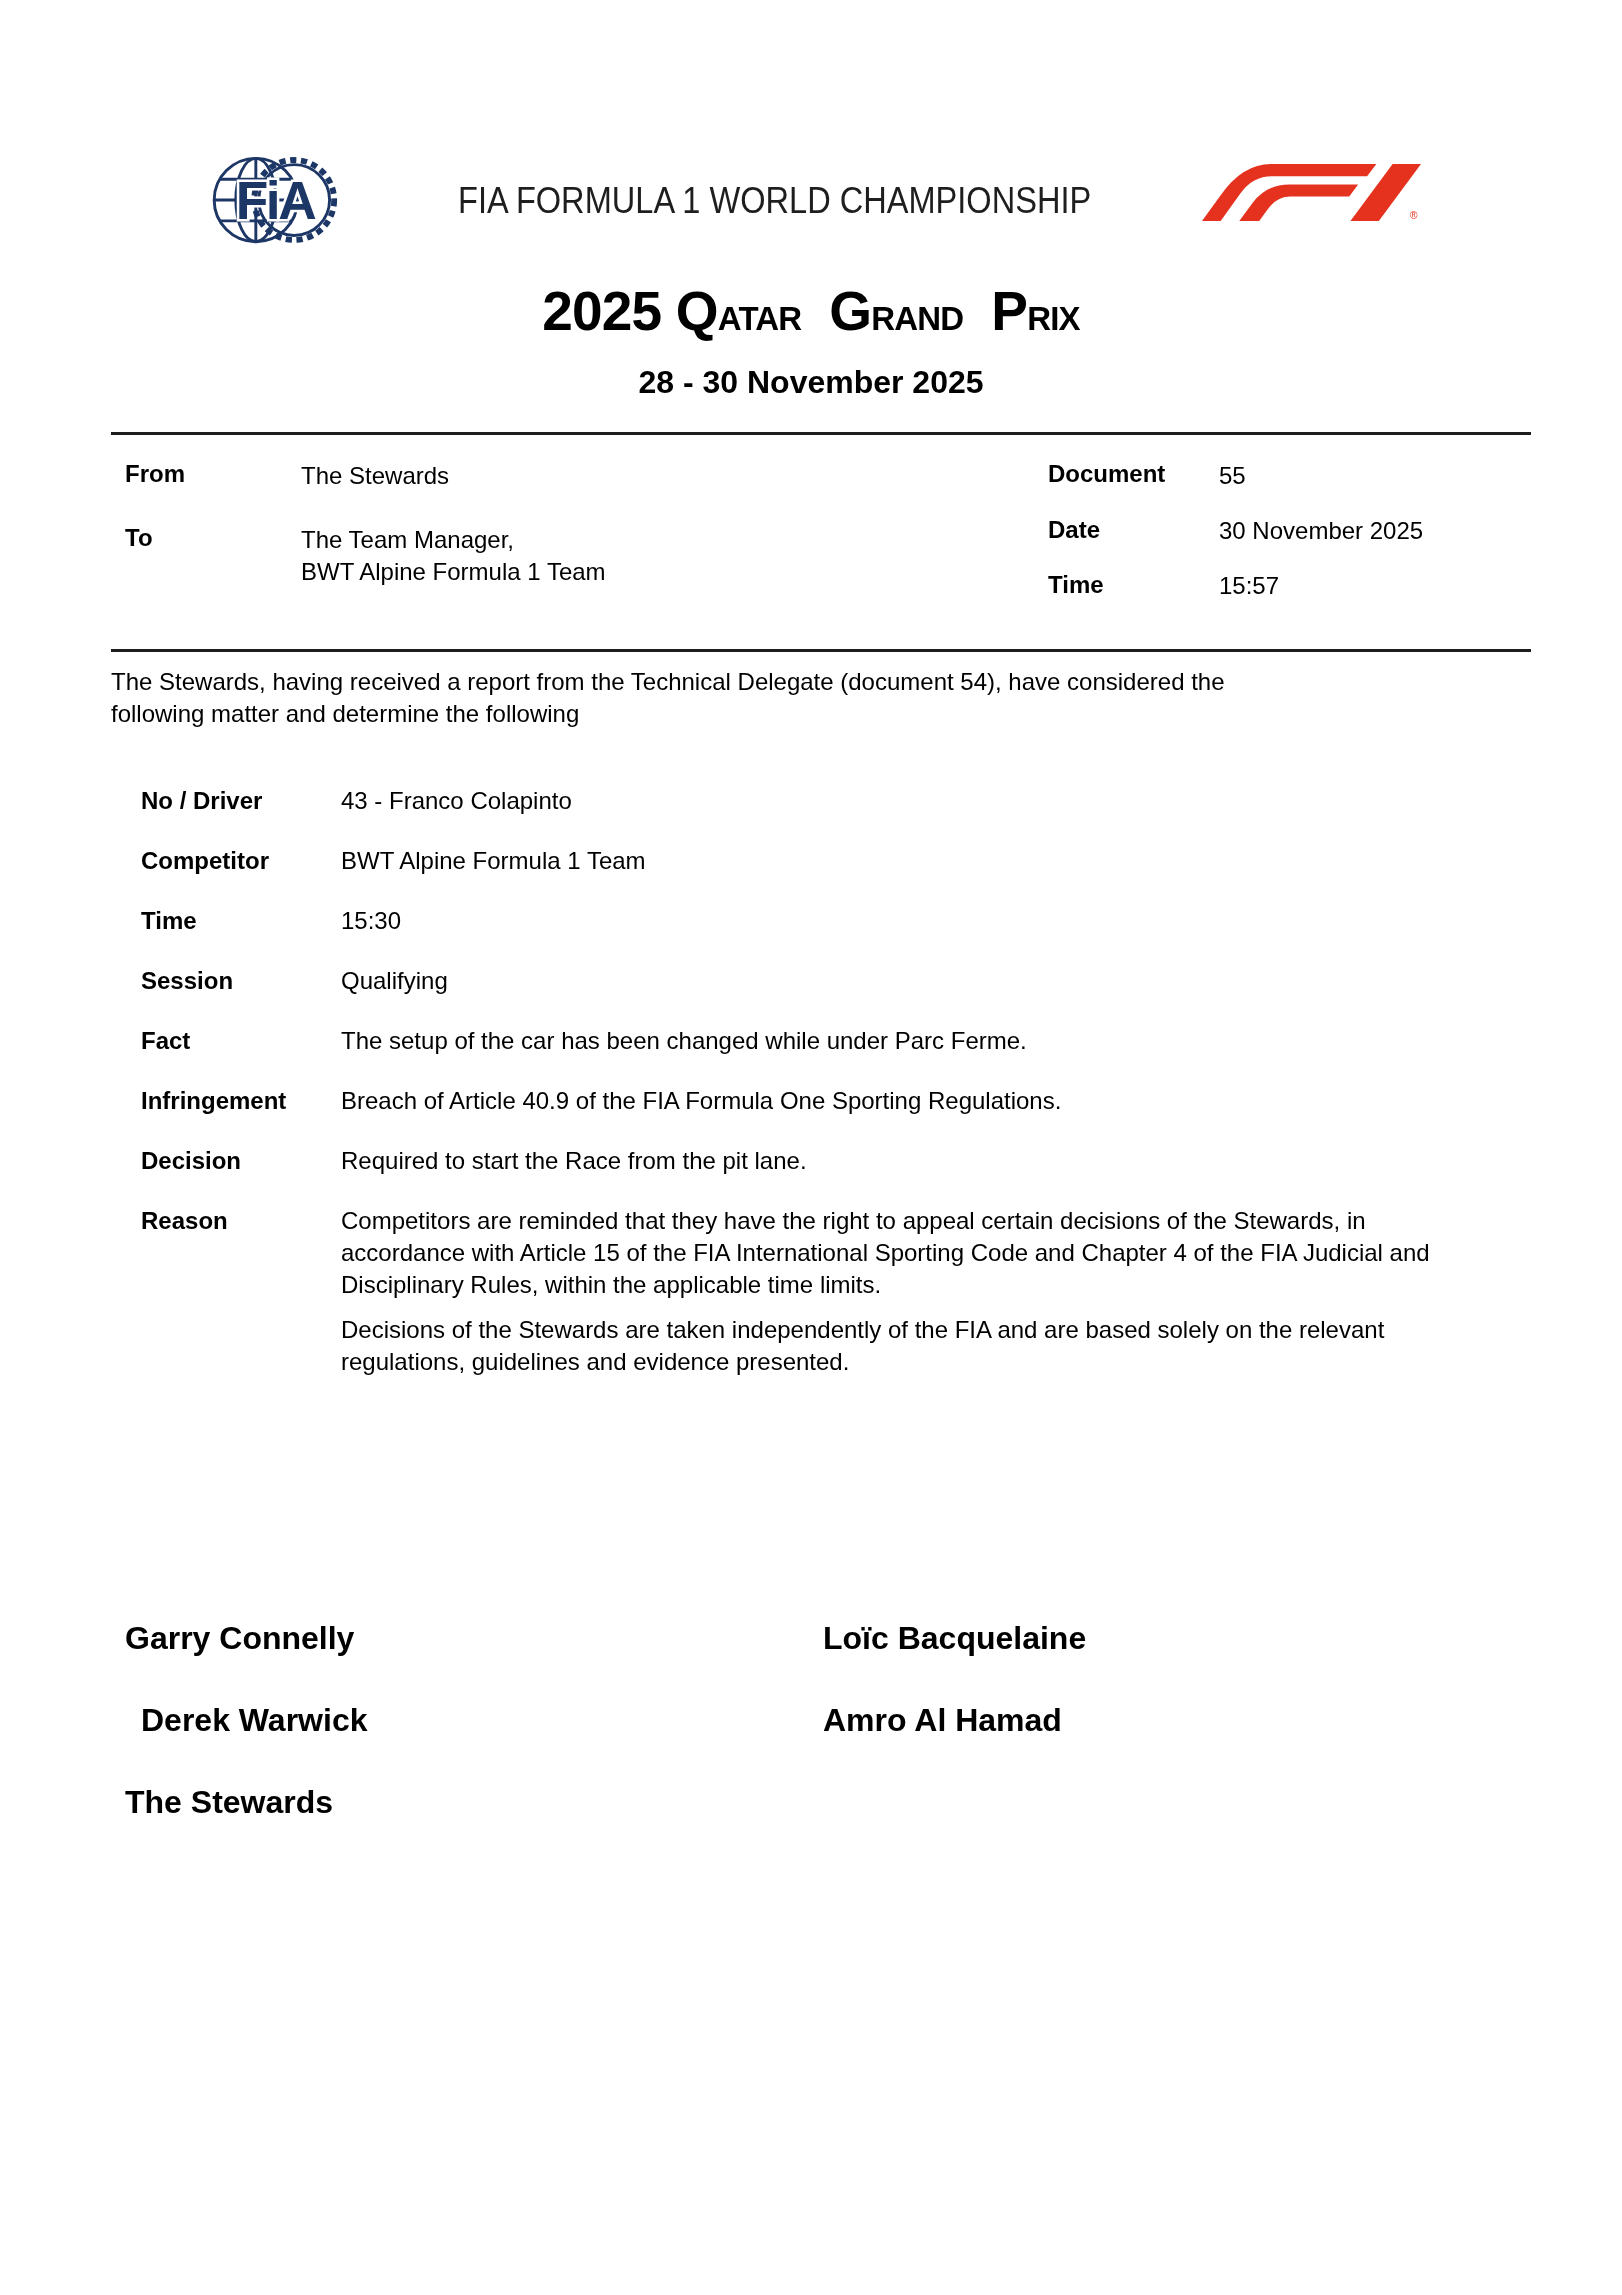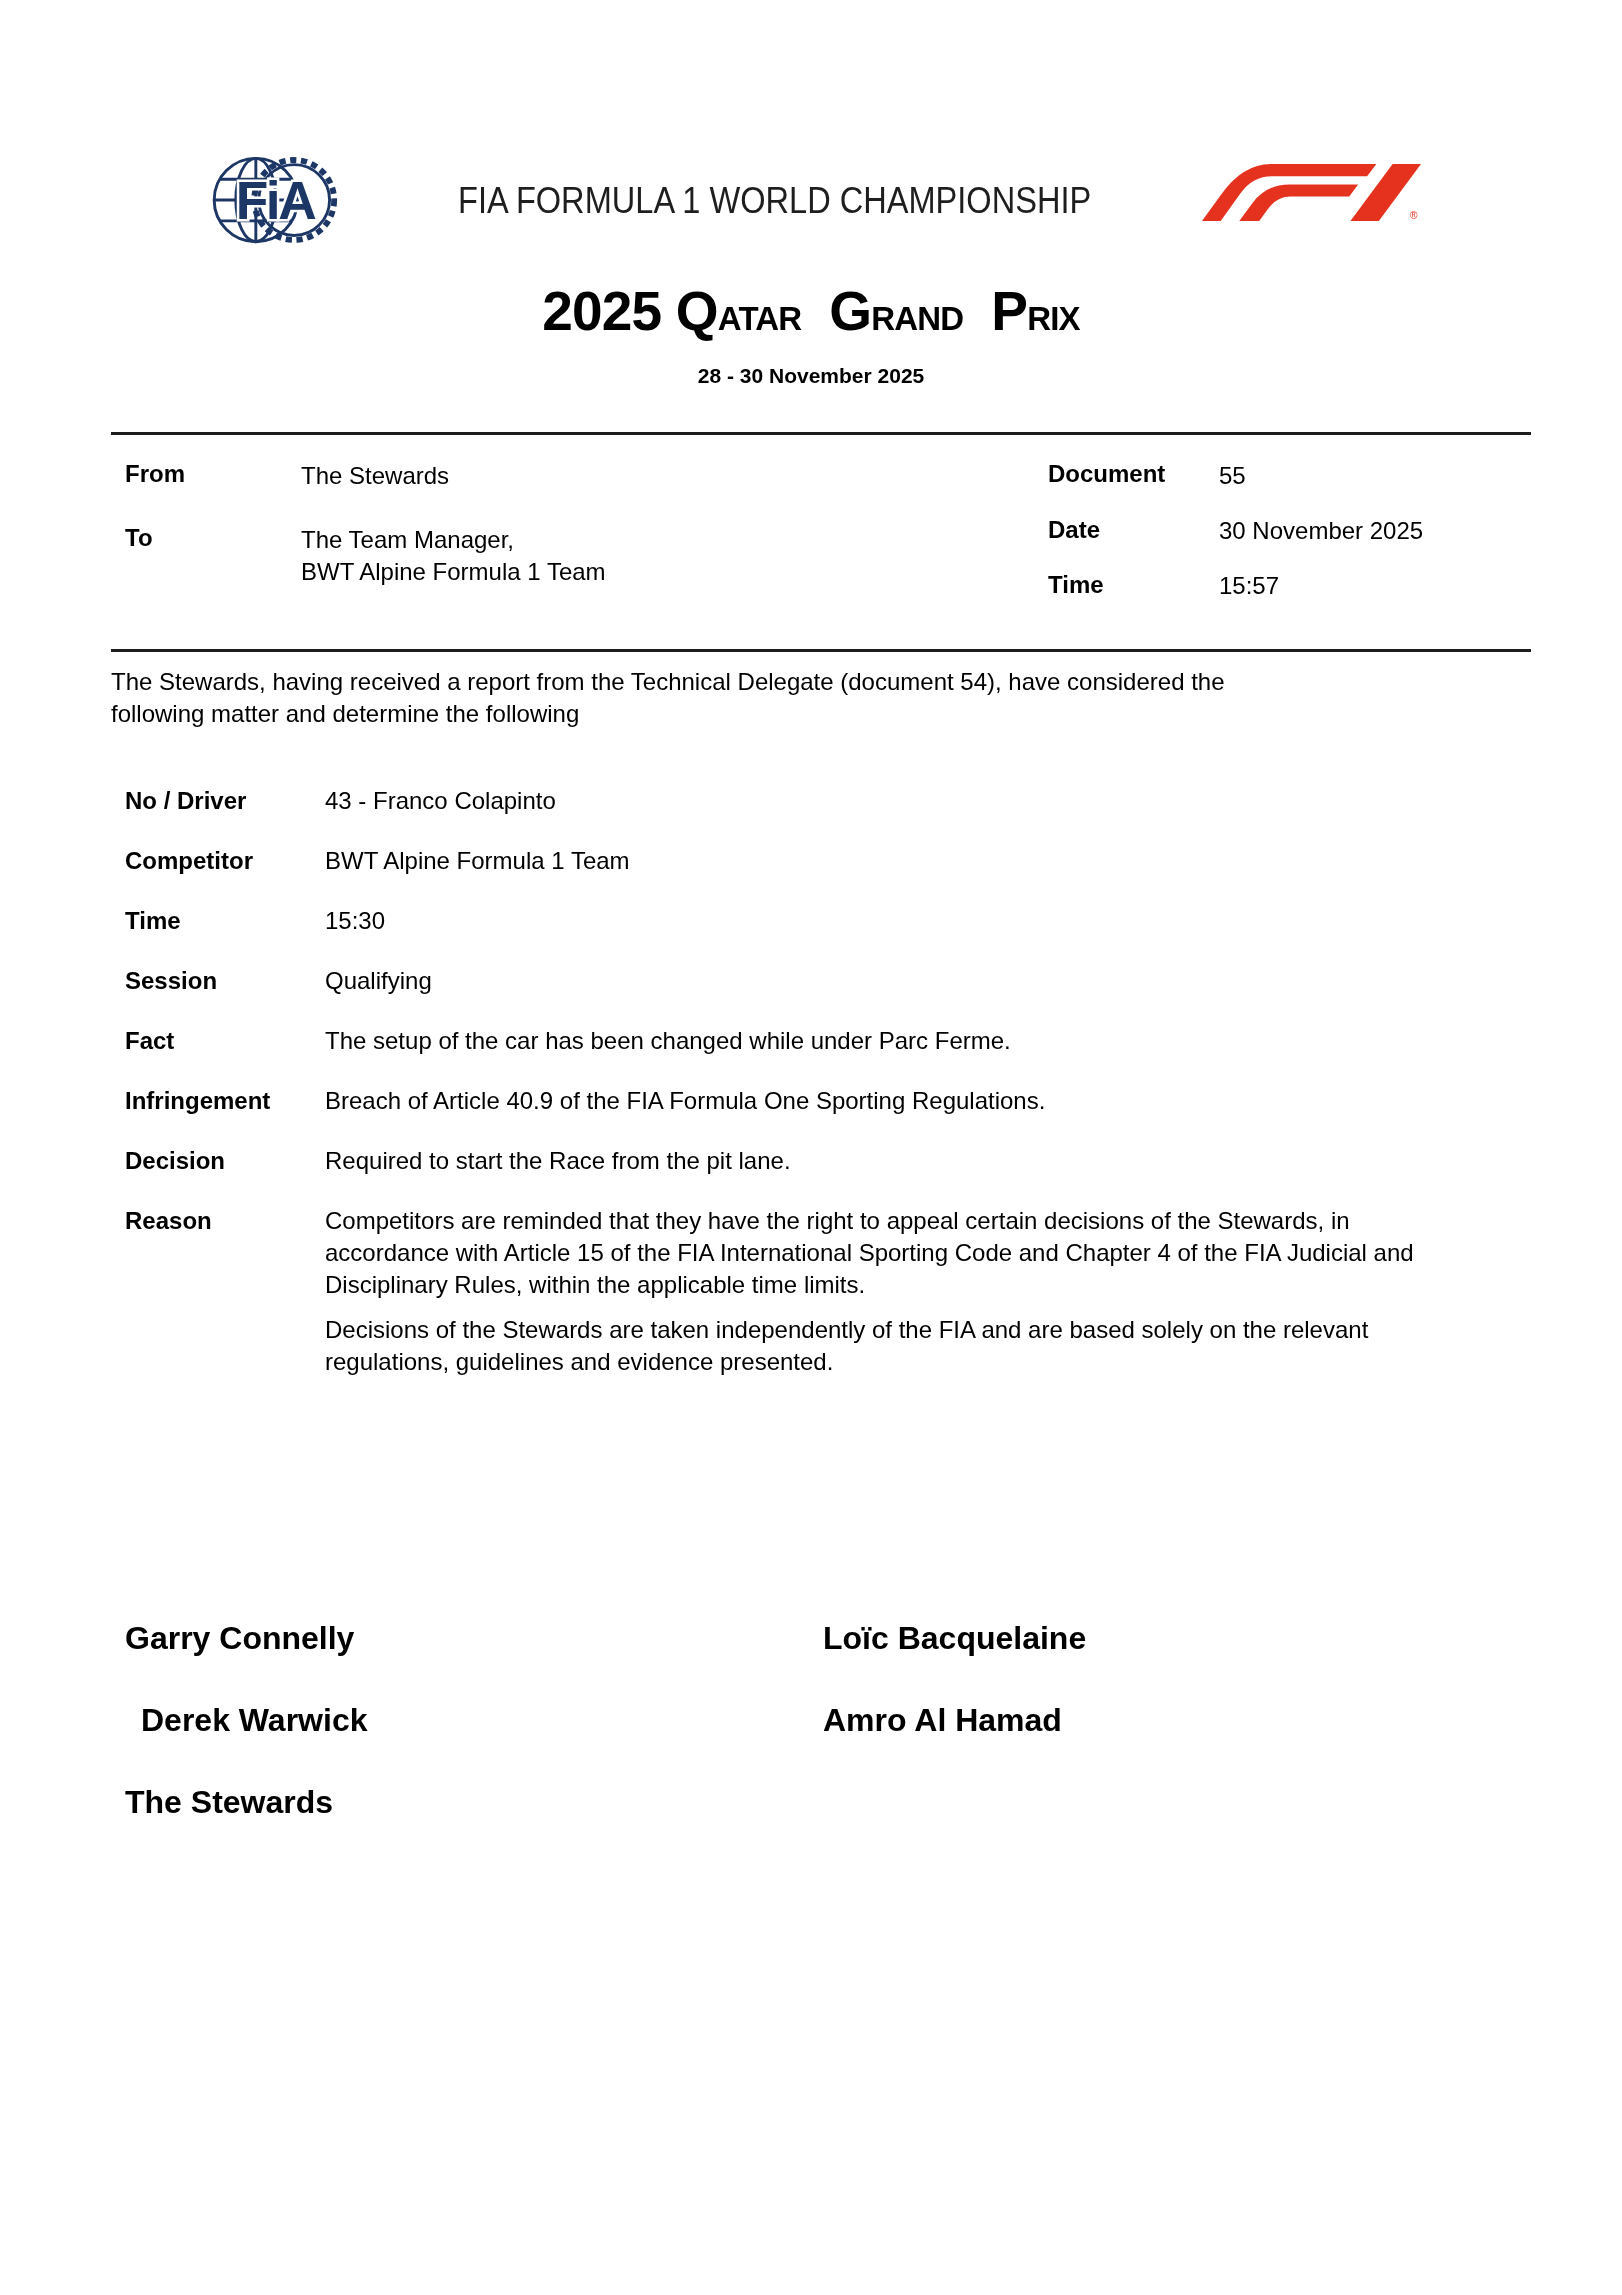--- a/index.html
+++ b/index.html
@@ -21,21 +21,21 @@
     transform:scaleX(0.88);transform-origin:left top;
   }
   .f1-logo{position:absolute;left:1202px;top:164px;width:219px;height:57px;}
   
   .title-block{position:absolute;left:0;top:282px;width:1622px;text-align:center;font-weight:700;color:#000;}
   .title-line{font-size:55px;line-height:58px;letter-spacing:-0.8px;white-space:nowrap;}
   .title-word{margin-right:13.4px;}
   .title-word:last-child{margin-right:0;}
   .tw-big{font-size:55px;}
   .tw-small{font-size:33px;}
-  .subtitle{font-size:21px;line-height:37px;margin-top:9px;}
+  .subtitle{font-size:32px;line-height:37px;margin-top:16px;}
   
   .hr{position:absolute;left:111px;width:1420px;height:3.3px;background:#1d1d1d;}
   .hr-top{top:432px;}
   .hr-bottom{top:649px;}
   
   .t32{font-size:24px;line-height:32px;}
   .lbl{font-weight:700;}
   .abs{position:absolute;}
   #from-label{left:125px;top:458px;}
   #from-value{left:301px;top:460px;}
@@ -44,21 +44,21 @@
   #doc-label{left:1048px;top:458px;}
   #doc-value{left:1219px;top:460px;}
   #date-label{left:1048px;top:514px;}
   #date-value{left:1219px;top:515px;}
   #time-label{left:1048px;top:569px;}
   #time-value{left:1219px;top:570px;}
   
   .intro{position:absolute;left:111px;top:666px;width:1211px;}
   
   .fields{position:absolute;left:125px;top:785px;width:1336px;}
-  .field-row{display:flex;margin-bottom:28px;}
+  .field-row{display:flex;margin-bottom:28px;margin-left:16px;}
   .field-label{flex:0 0 200px;font-weight:700;}
   .field-value{width:1131px;}
   .field-value p{margin:0 0 12.5px 0;}
   .field-value p:last-child{margin-bottom:0;}
   
   .sig{position:absolute;font-size:32px;line-height:32px;font-weight:700;text-align:center;}
   #sig-left-0{left:125px;top:1622px;}
   #sig-right-0{left:823px;top:1622px;}
   #sig-left-1{left:141px;top:1704px;}
   #sig-right-1{left:823px;top:1704px;}

